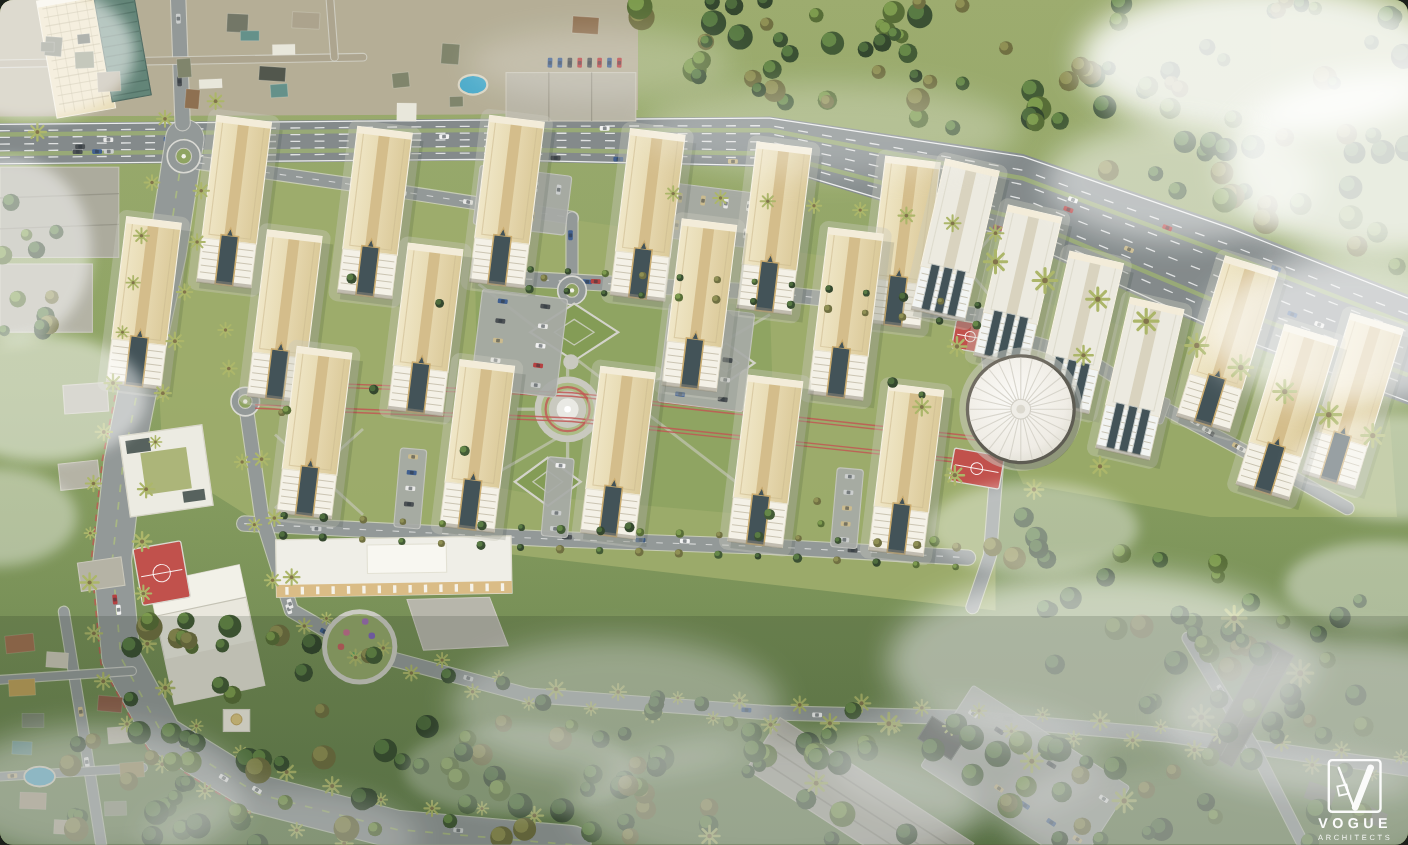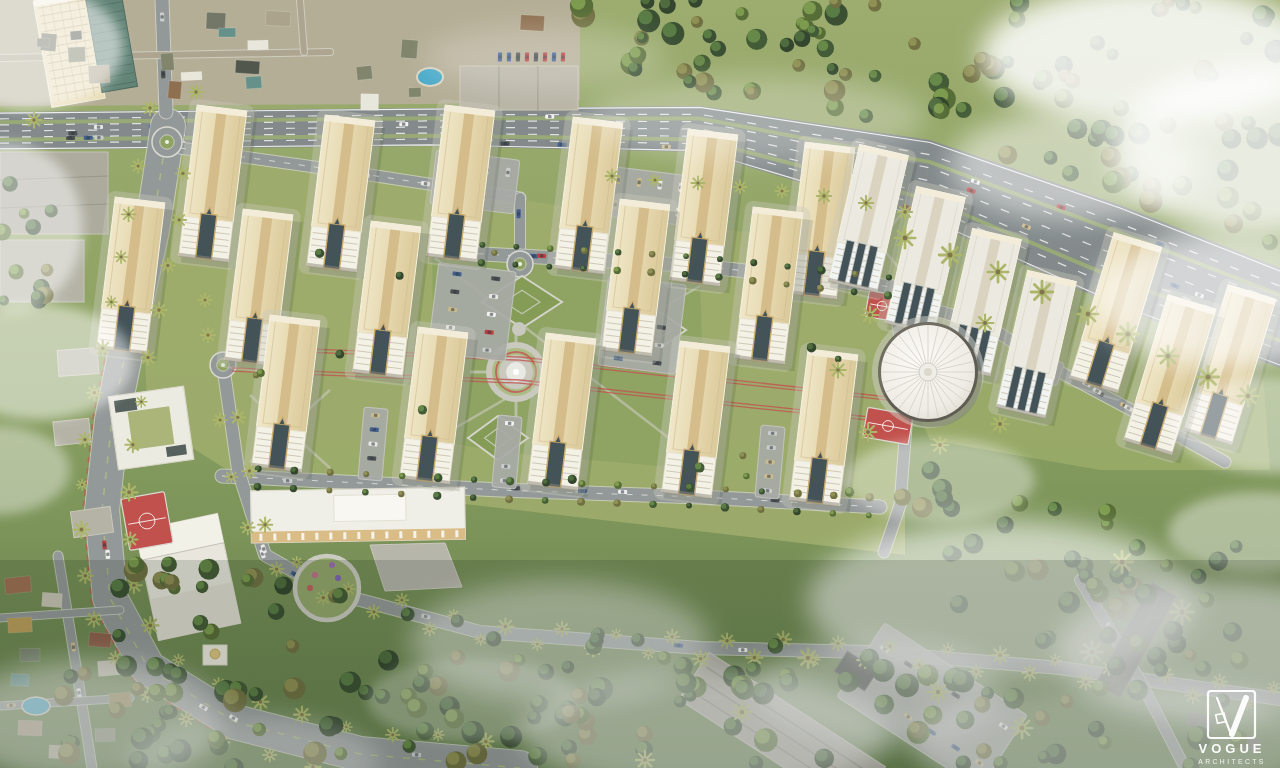--- a/index.html
+++ b/index.html
@@ -1,16 +1,16 @@
 <!DOCTYPE html>
 <html><head>
 <meta charset="utf-8">
 <style>
   html,body{margin:0;padding:0;background:#1b201b;}
-  .stage{position:relative;width:1280px;height:768px;overflow:hidden;background:#87995c;}
+  .stage{position:relative;width:1280px;height:768px;overflow:hidden;background:#87995c;border-radius:12px;}
   svg{display:block;font-family:"Liberation Sans", sans-serif;}
   .logo-brand{font-family:"Liberation Sans", sans-serif;font-weight:600;}
   .logo-sub{font-family:"Liberation Sans", sans-serif;font-weight:400;}
 </style>
 </head>
 <body>
 
 <div class="stage">
   <svg id="art" width="1280" height="768" viewBox="0 0 1280 768">
     <defs>

